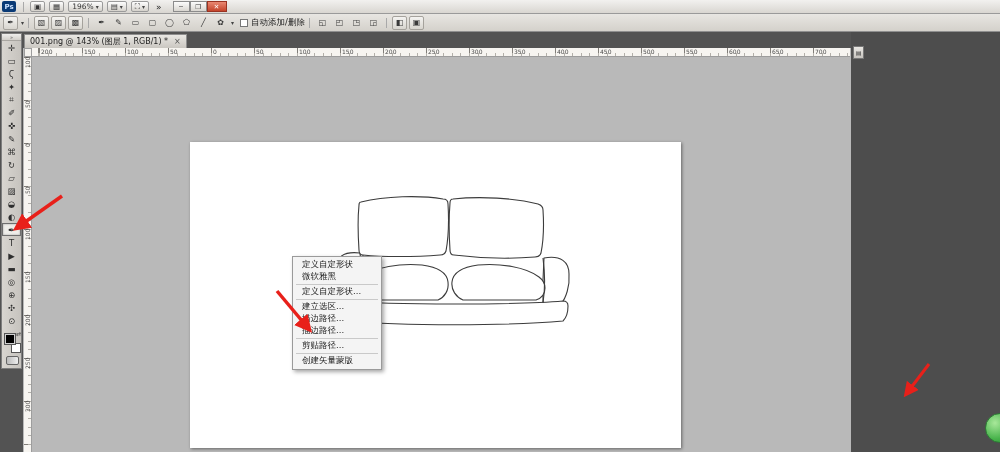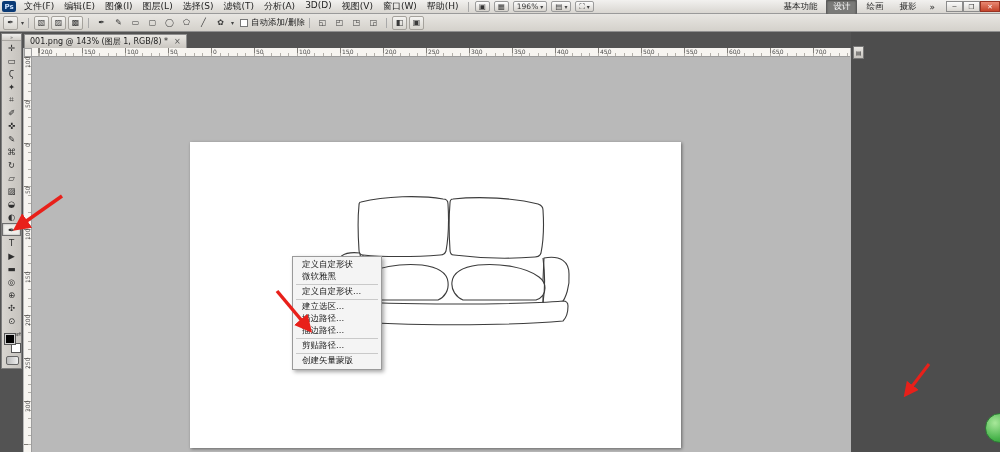--- a/index.html
+++ b/index.html
@@ -90,56 +90,35 @@
   #greenball{left:985px;top:413px;width:30px;height:30px;border-radius:50%;background:radial-gradient(circle at 9px 9px,#a8e89a,#46b24a 60%,#2e8b39);border:1px solid #2c7a34;z-index:70;}
   #arrows{left:0;top:0;z-index:60;pointer-events:none;}
 </style>
 </head>
 <body>
 
 <div id="stage">
 
   <div class="abs" id="menubar">
     <div id="pslogo">Ps</div>
-    <div style="display:flex;">
-
-    <span class="menu-item">文件(F)</span>
-        <span class="menu-item">编辑(E)</span>
-        <span class="menu-item">图像(I)</span>
-        <span class="menu-item">图层(L)</span>
-        <span class="menu-item">选择(S)</span>
-        <span class="menu-item">滤镜(T)</span>
-        <span class="menu-item">分析(A)</span>
-        <span class="menu-item">3D(D)</span>
-        <span class="menu-item">视图(V)</span>
-        <span class="menu-item">窗口(W)</span>
-        <span class="menu-item">帮助(H)</span>
-      </div>
     <span class="vsep"></span>
     <span class="appbtn">▣</span>
     <span class="appbtn">▦</span>
     <span class="appbtn">
         <span>196%</span>
         <span class="dd">▾</span>
       </span>
     <span class="appbtn">
         <span>▤</span>
         <span class="dd">▾</span>
       </span>
     <span class="appbtn">
         <span>⛶</span>
         <span class="dd">▾</span>
       </span>
-    <div id="workspaces">
-
-    <span class="ws">基本功能</span>
-        <span class="ws active">设计</span>
-        <span class="ws">绘画</span>
-        <span class="ws">摄影</span>
-      </div>
     <span class="menu-item">»</span>
     <div id="winctl">
       <span class="wbtn">─</span>
       <span class="wbtn">❐</span>
       <span class="wbtn close">✕</span>
     </div>
   </div>
 
   <div class="abs" id="optionsbar">
     <span class="optbtn" style="margin-left:3px;">✒</span>
@@ -178,21 +157,21 @@
     <div style="display:flex;">
 
     <span class="optbtn">◧</span>
         <span class="optbtn">▣</span>
       </div>
   </div>
 
   <div class="abs" id="toolbar-col"></div>
   <div class="abs" id="docstrip">
     <div id="doctab">
-      <span>001.png @ 143% (图层 1, RGB/8) *</span>
+      <span>001.png @ 143% (图层 1, RGB/1) *</span>
       <span class="x">×</span>
     </div>
   </div>
   <div class="abs" id="dock"></div>
 
   <div class="abs" id="ruler-corner"></div>
   <div class="abs" id="hruler">
     <div class="lbls">
       
     <span class="lbl">200</span><span class="lbl">150</span><span class="lbl">100</span><span class="lbl">50</span><span class="lbl">0</span><span class="lbl">50</span><span class="lbl">100</span><span class="lbl">150</span><span class="lbl">200</span><span class="lbl">250</span><span class="lbl">300</span><span class="lbl">350</span><span class="lbl">400</span><span class="lbl">450</span><span class="lbl">500</span><span class="lbl">550</span><span class="lbl">600</span><span class="lbl">650</span><span class="lbl">700</span></div>

